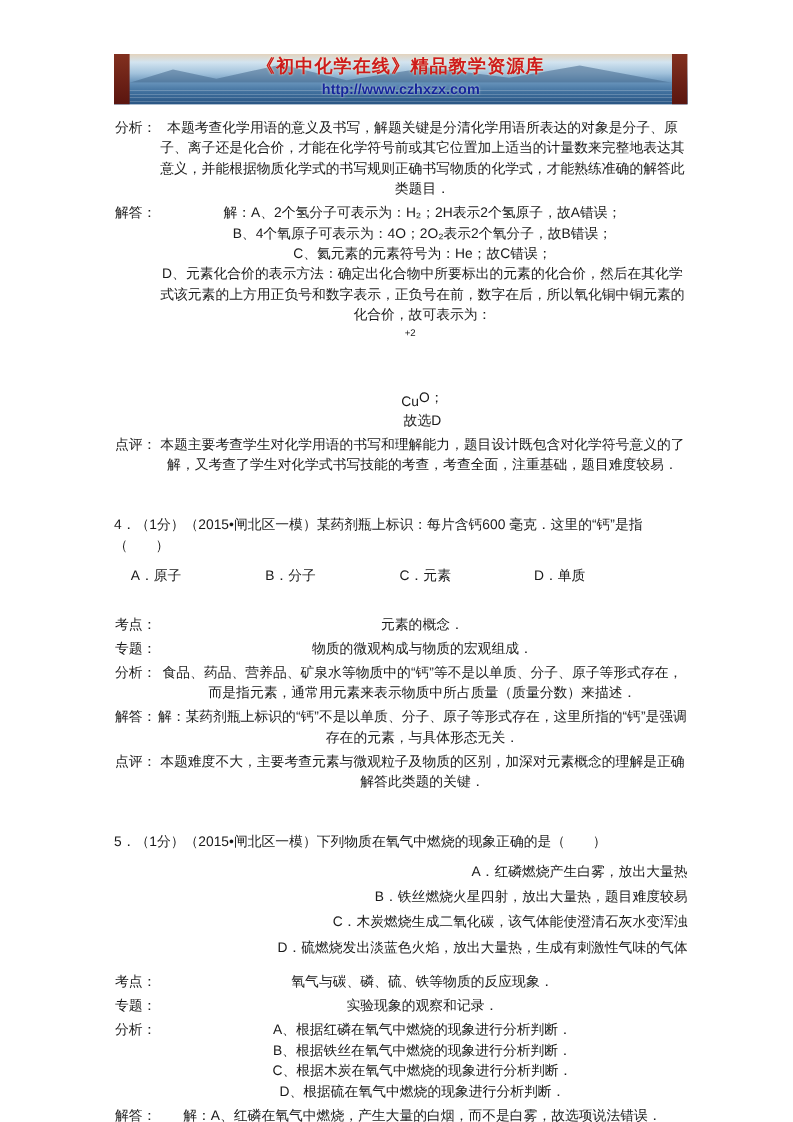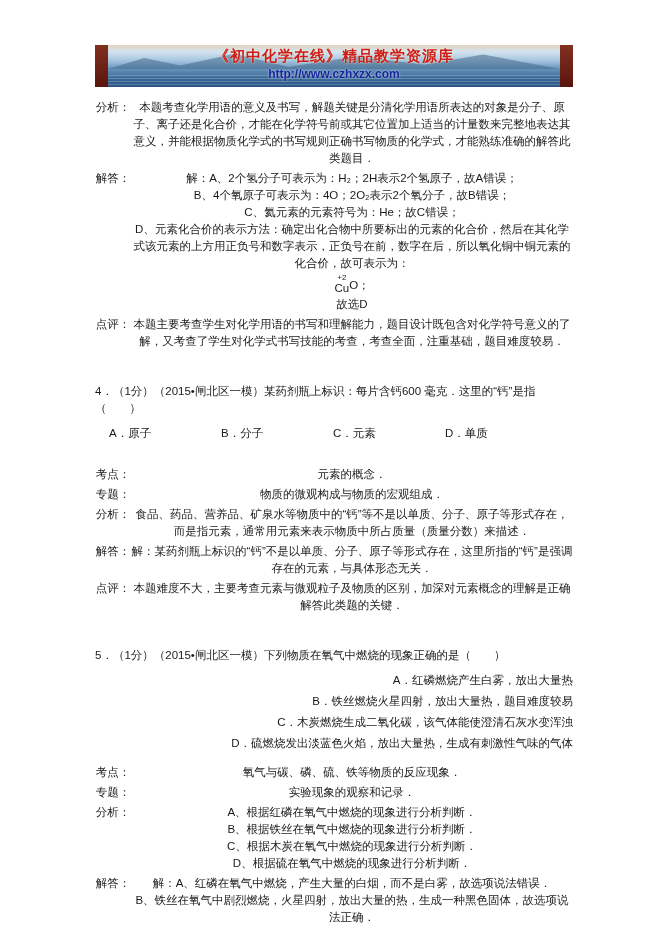--- a/index.html
+++ b/index.html
@@ -44,21 +44,21 @@
   .indent { margin-left:25px; }
   .stem { margin:14px 0 8px 0; }
   .options-inline { display:flex; margin:0 0 24px 14px; }
   .options-inline span { width:112px; }
   .options-list { margin-bottom:12px;text-align:right; }
   .options-list p { margin:0 0 4px 0; }
   
   .formula-line { margin-left:146px; padding:2px 0; }
   .valence { display:inline-flex; flex-direction:column; align-items:center; line-height:1; vertical-align:bottom; }
   .vsup { font-size:8px; line-height:8px; }
-  .vbase { font-size:11.5px; line-height:12px; }
+  .vbase { font-size:11.5px; line-height:12px;margin-top:47px; }
   .formula-rest { vertical-align:bottom; }
   .choice-line { margin-left:146px; }
 </style>
 </head>
 <body>
 
 <div class="doc">
 
   <div class="banner">
     <div class="mountains"></div>

